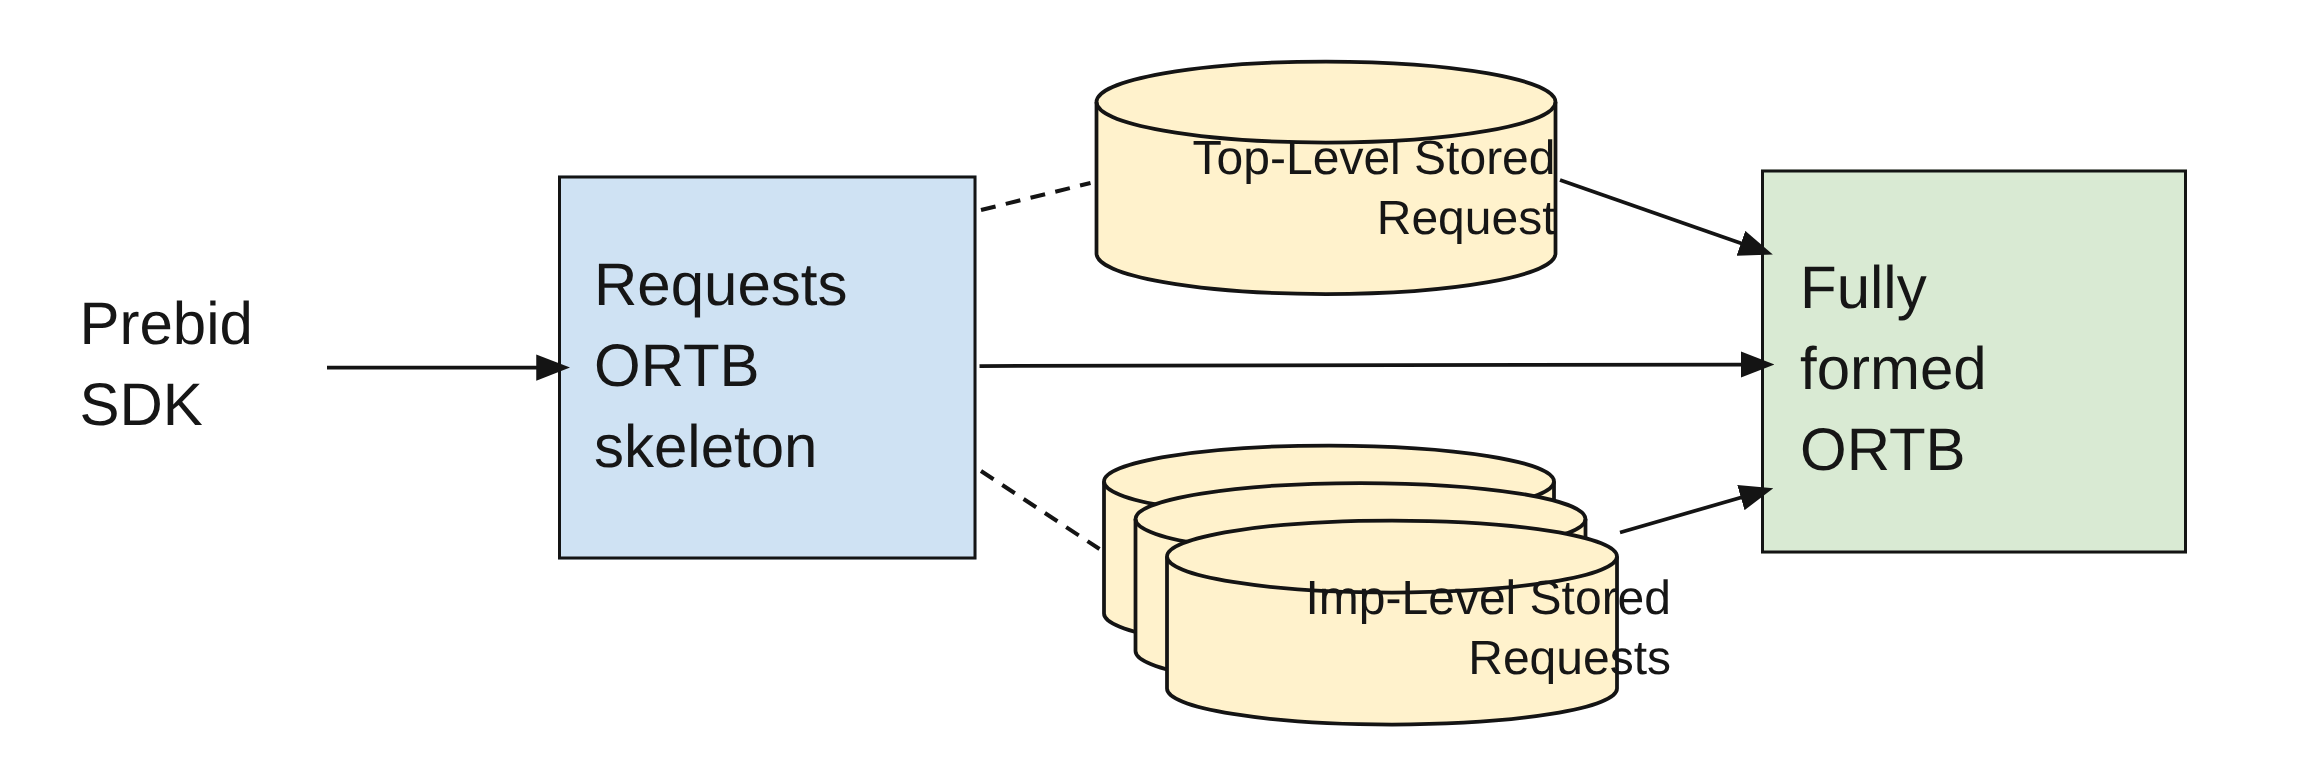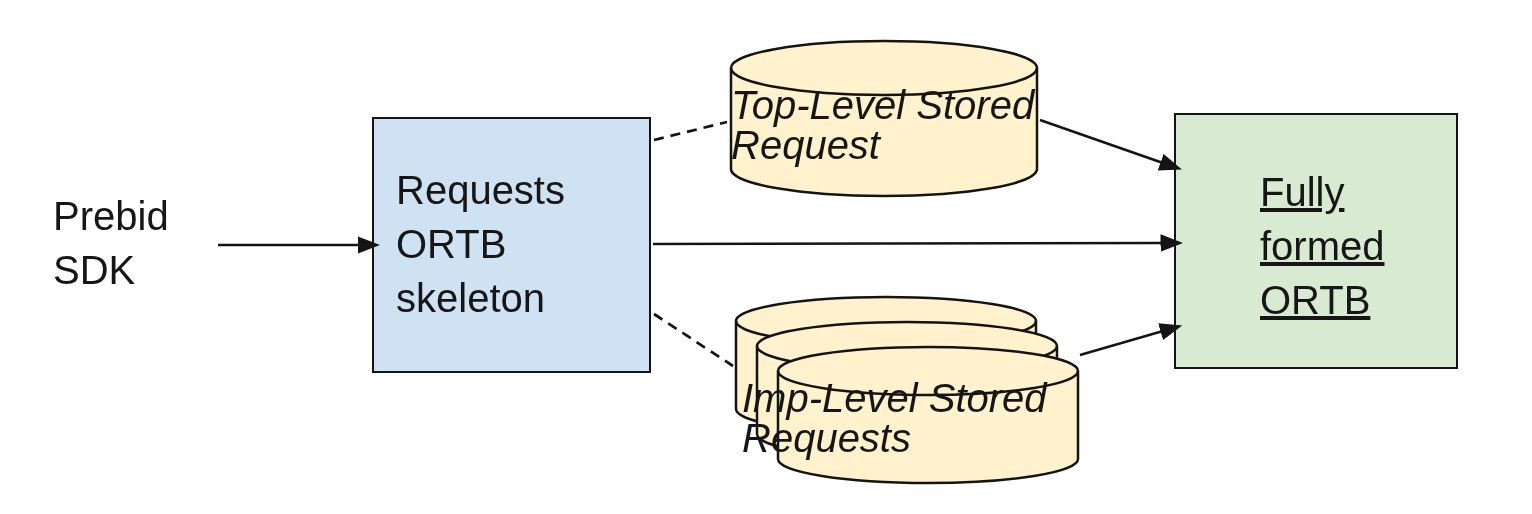--- a/index.html
+++ b/index.html
@@ -25,21 +25,21 @@
     position:absolute; z-index:1;
     border:2.5px solid #141414;
     box-sizing:border-box;
   }
   .node-label {
     position:absolute; z-index:3;
     color:#161616;
     white-space:pre-line;
   }
   .big-label { font-size:40px; line-height:54px; }
-  .cyl-label { font-size:40px; line-height:40px; text-align:left;font-style:italic; }
+  .cyl-label { font-size:32px; line-height:40px; text-align:right; }
 </style>
 </head>
 <body>
 
 <div class="canvas">
 
   <div class="box" style="left: 372px; top: 117px; width: 279px; height: 256px; background-color: rgb(207, 226, 243);"></div>
 
   <div class="box" style="left: 1174px; top: 113px; width: 284px; height: 256px; background-color: rgb(217, 234, 211);"></div>
 
@@ -80,20 +80,20 @@
   <div class="node-label big-label" style="left:53px; top:189px;">Prebid
 SDK</div>
 
   <div class="node-label big-label" style="left:396px; top:163px;">Requests
 ORTB
 skeleton</div>
 
   <div class="node-label cyl-label" style="left:731px; top:85px; width:306px;">Top-Level Stored
 Request</div>
 
-  <div class="node-label cyl-label" style="left:742px; top:378px; width:336px;">Imp-Level Stored
+  <div class="node-label cyl-label" style="left:778px; top:378px; width:336px;">Imp-Level Stored
 Requests</div>
 
-  <div class="node-label big-label" style="left:1260px; top:165px;text-decoration:underline;">Fully
+  <div class="node-label big-label" style="left:1200px; top:165px;">Fully
 formed
 ORTB</div>
 
 </div>
 
 </body></html>

